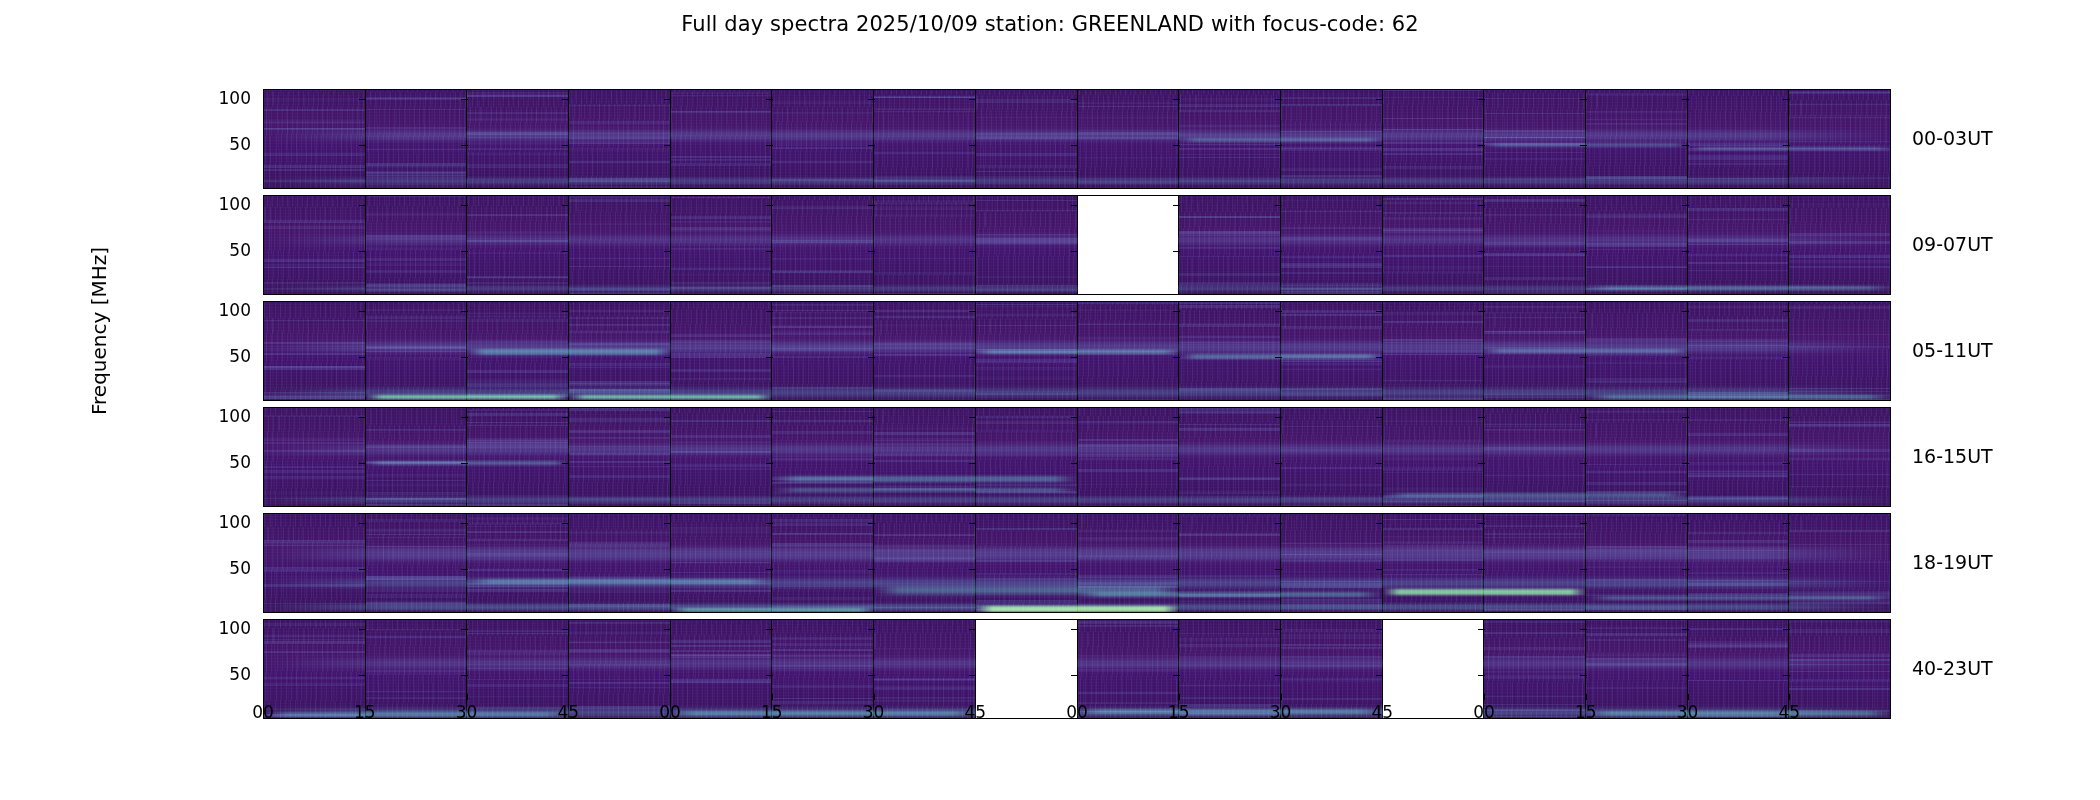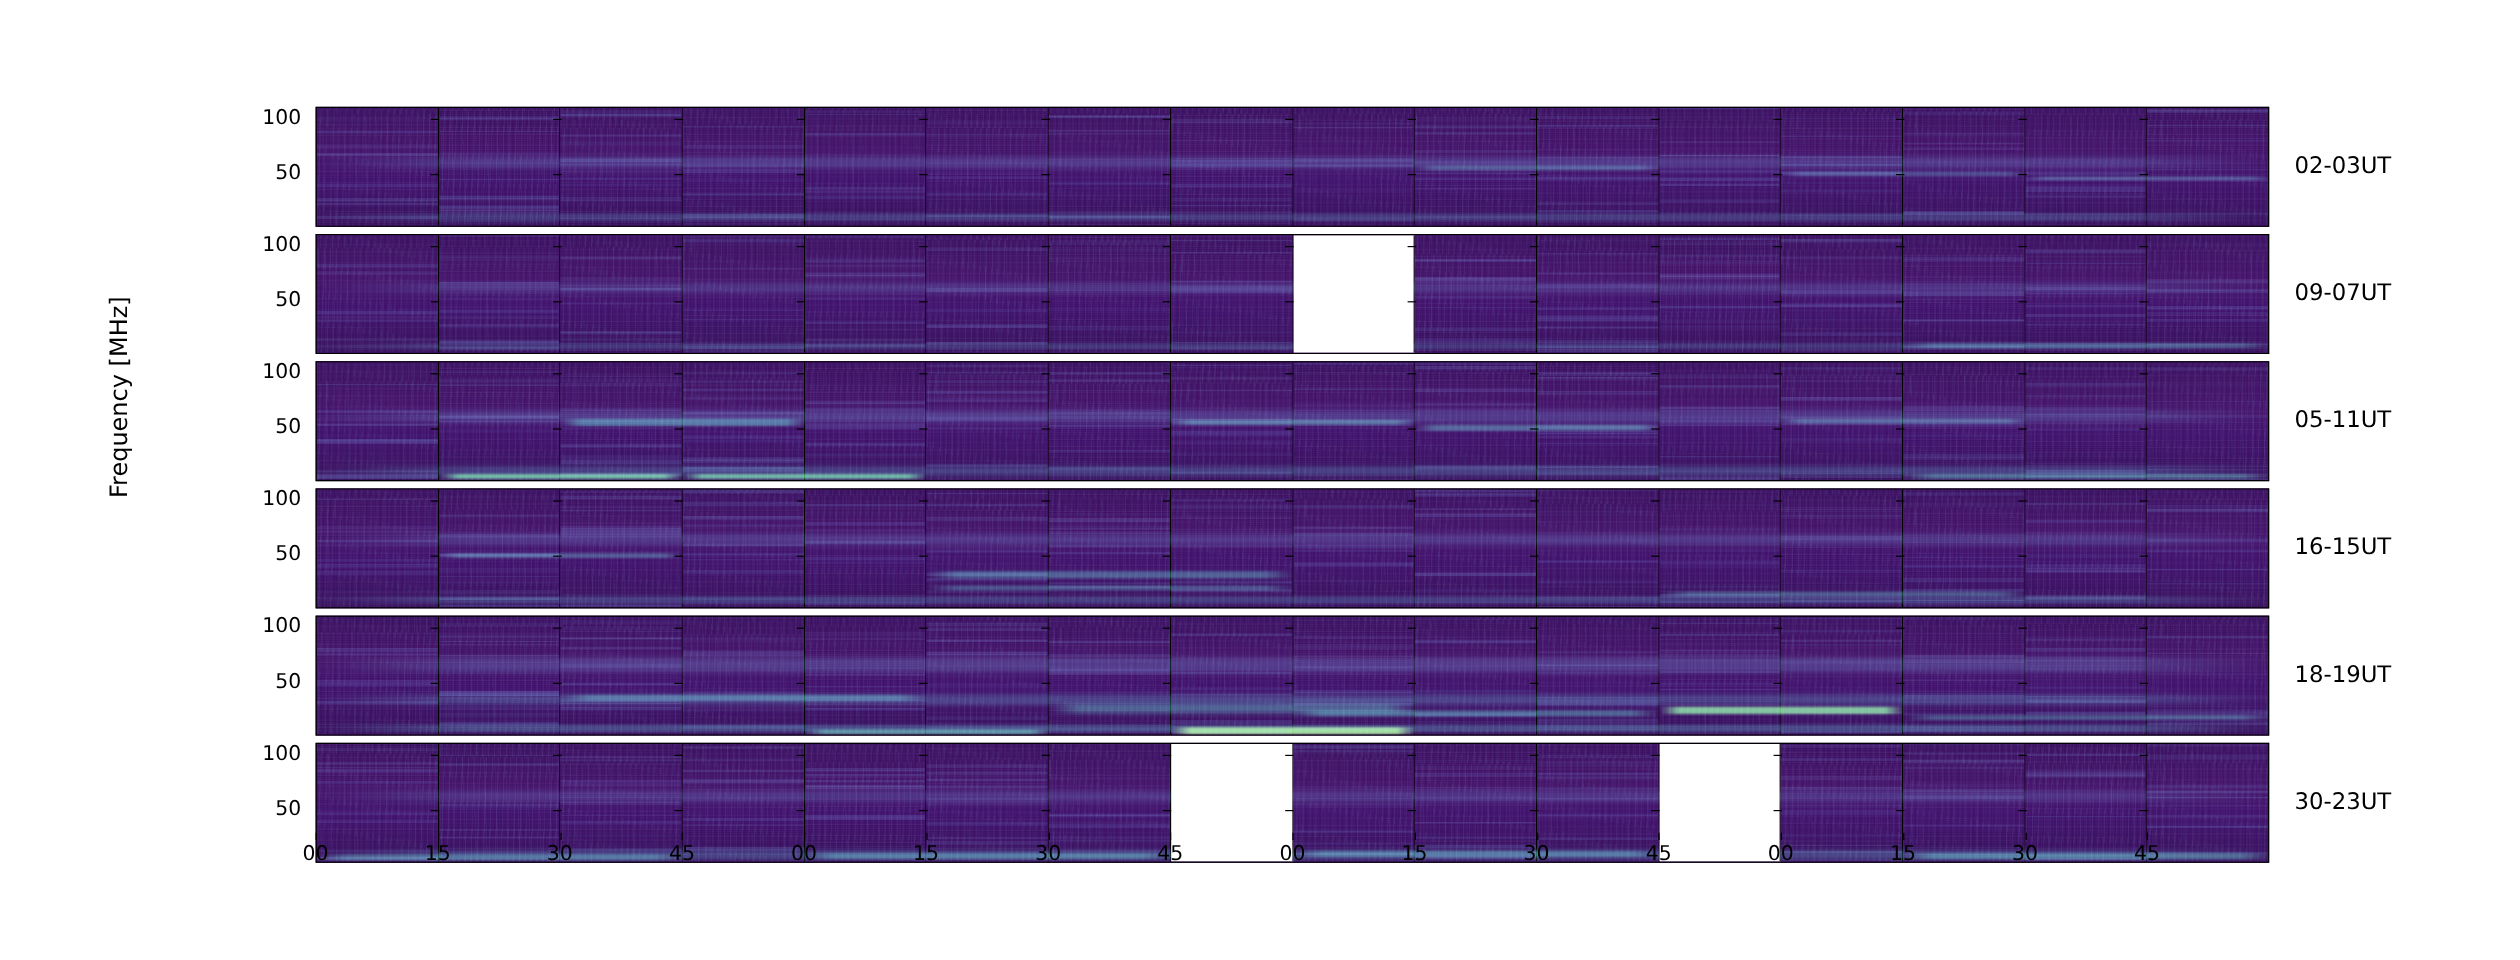--- a/index.html
+++ b/index.html
@@ -170,20 +170,21 @@
     font-size: 19px;
     color: #000000;
     white-space: nowrap;
   }
 </style>
 </head>
 <body>
 
 <div id="figure">
 
+  <div id="title">Full day spectra 2025/10/09 station: GREENLAND with focus-code: 62</div>
 
   <div id="ylabel">Frequency [MHz]</div>
 
   <div id="rows-container">
       <div class="row" style="top: 89px;">
         <div class="panels">
           <div class="panel">
             <div class="tex base" style="background-position: 0px 2px, 10px 0px, 0px 0px;"></div>
             <div class="tex speckle" style="background-position: 14px 1px, 3px 5px;"></div>
             <div class="band" style="top: 37.5484px; height: 1.41731px; background: rgba(70, 130, 190, 0.118); filter: blur(0.5px);"></div>
@@ -1708,29 +1709,29 @@
       <div class="xtick" style="left: 1585.75px;"></div>
       <div class="xtick-label" style="left: 1585.75px;">15</div>
       <div class="xtick" style="left: 1687.5px;"></div>
       <div class="xtick-label" style="left: 1687.5px;">30</div>
       <div class="xtick" style="left: 1789.25px;"></div>
       <div class="xtick-label" style="left: 1789.25px;">45</div>
     </div>
 
 <div class="ytick-label" style="left: 207px; width: 44px; top: 88.0909px;">100</div>
     <div class="ytick-label" style="left: 207px; width: 44px; top: 133.545px;">50</div>
-    <div class="rowlabel" style="top: 127px;">02-03UT</div>
+    <div class="rowlabel" style="top: 127px;">00-03UT</div>
     <div class="ytick-label" style="left: 207px; width: 44px; top: 194.091px;">100</div>
     <div class="ytick-label" style="left: 207px; width: 44px; top: 239.545px;">50</div>
     <div class="rowlabel" style="top: 233px;">09-07UT</div>
     <div class="ytick-label" style="left: 207px; width: 44px; top: 300.091px;">100</div>
     <div class="ytick-label" style="left: 207px; width: 44px; top: 345.545px;">50</div>
     <div class="rowlabel" style="top: 339px;">05-11UT</div>
     <div class="ytick-label" style="left: 207px; width: 44px; top: 406.091px;">100</div>
     <div class="ytick-label" style="left: 207px; width: 44px; top: 451.545px;">50</div>
     <div class="rowlabel" style="top: 445px;">16-15UT</div>
     <div class="ytick-label" style="left: 207px; width: 44px; top: 512.091px;">100</div>
     <div class="ytick-label" style="left: 207px; width: 44px; top: 557.545px;">50</div>
     <div class="rowlabel" style="top: 551px;">18-19UT</div>
     <div class="ytick-label" style="left: 207px; width: 44px; top: 618.091px;">100</div>
     <div class="ytick-label" style="left: 207px; width: 44px; top: 663.545px;">50</div>
-    <div class="rowlabel" style="top: 657px;">30-23UT</div>
+    <div class="rowlabel" style="top: 657px;">40-23UT</div>
   </div>
 
 </body></html>

